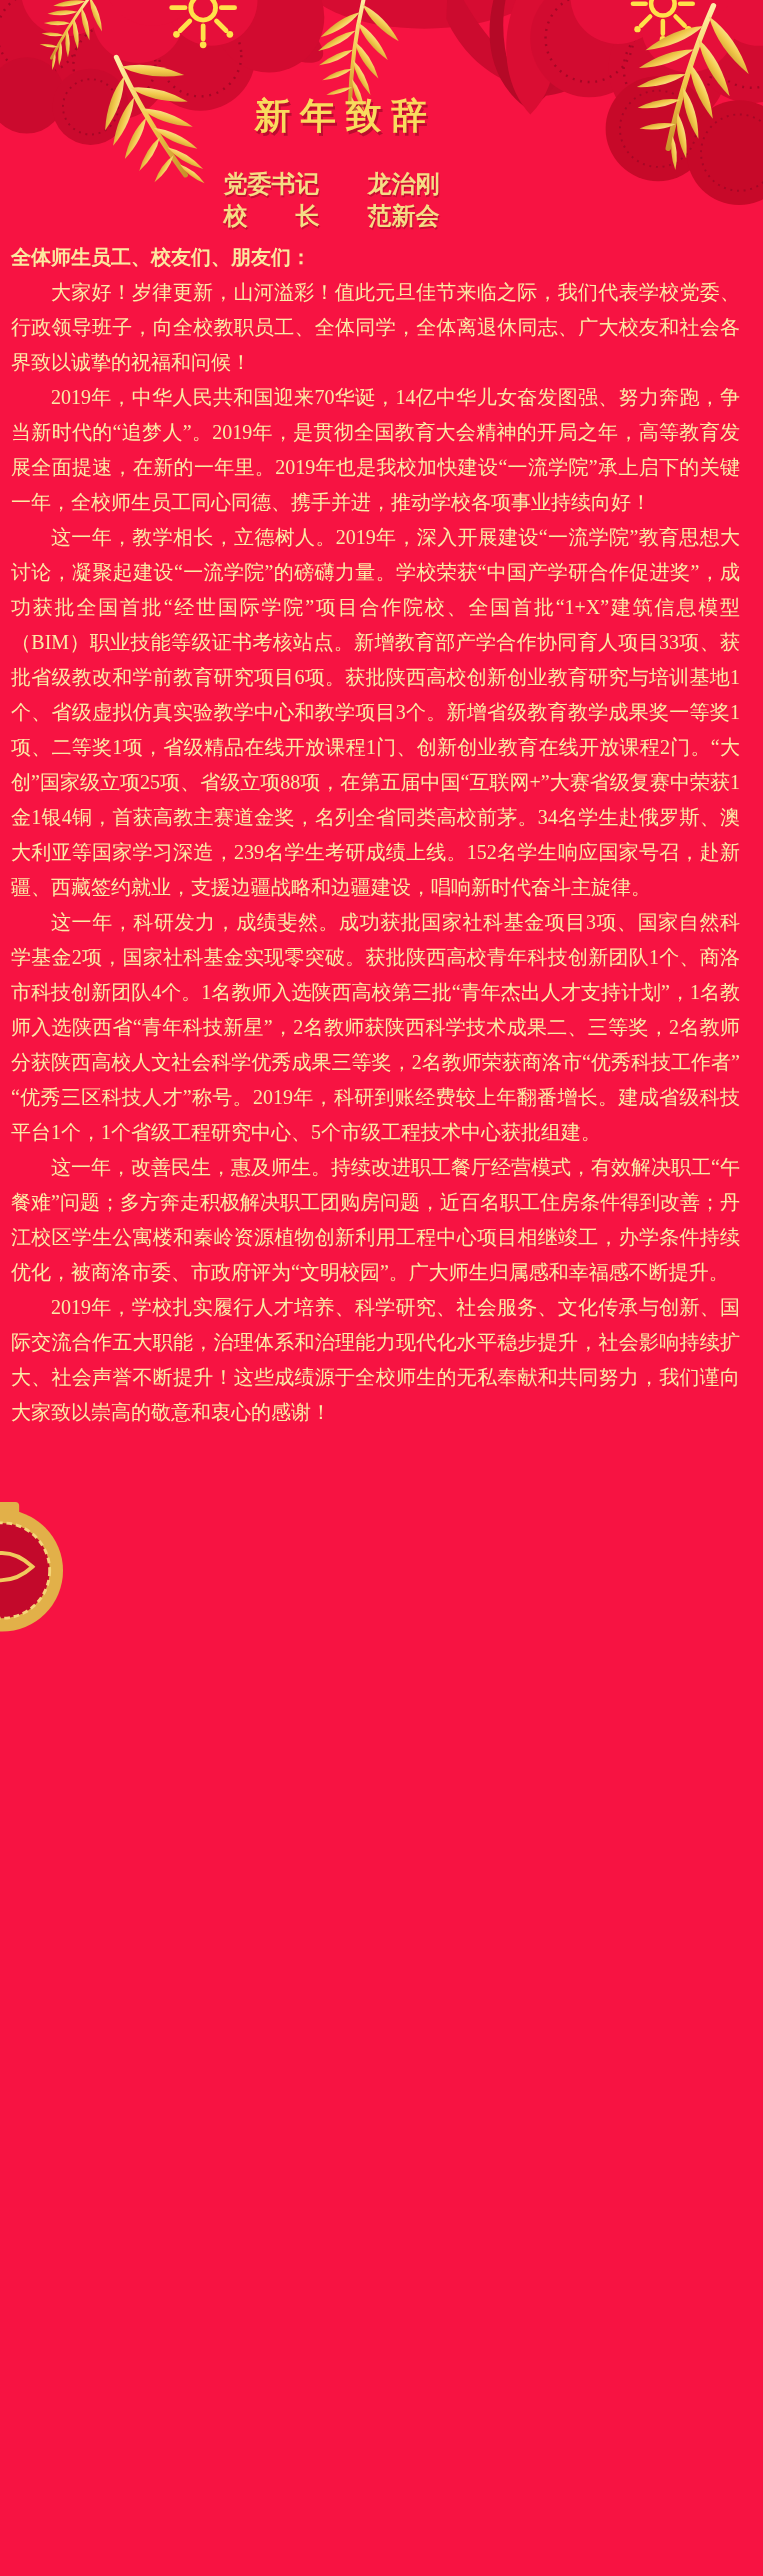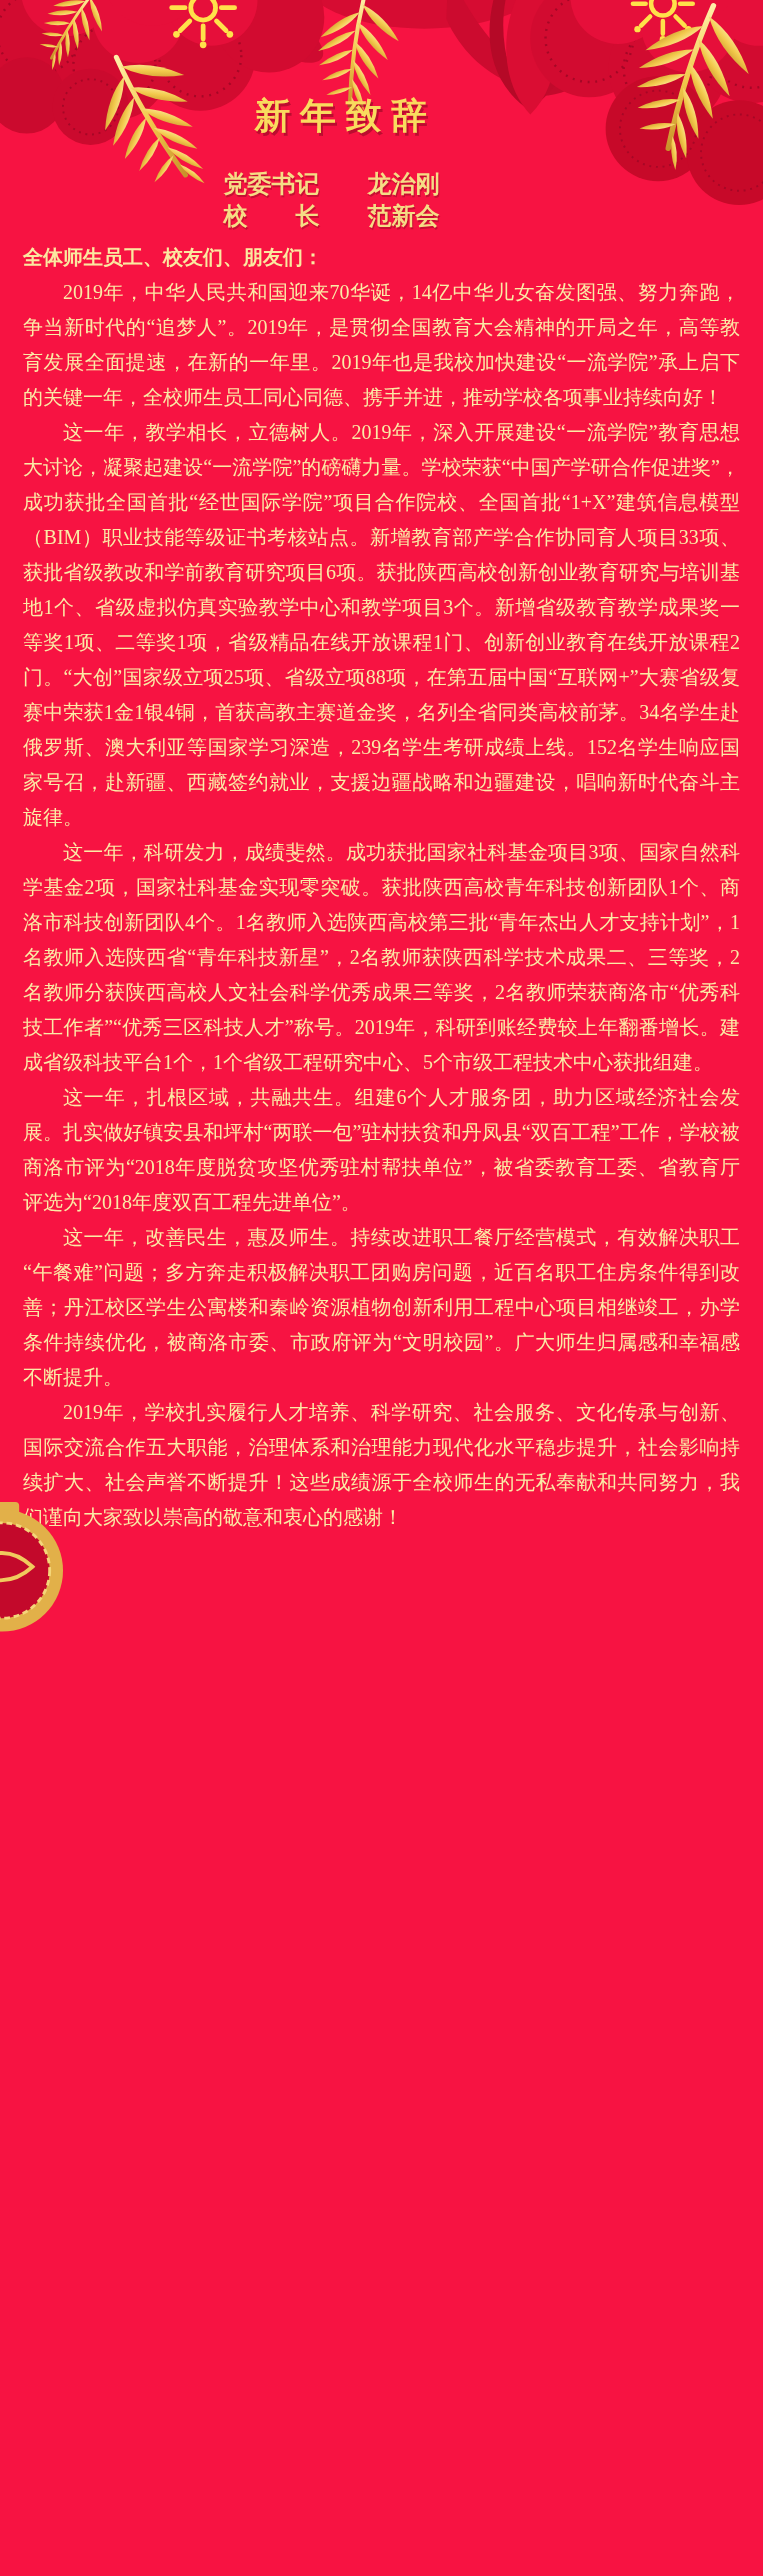--- a/index.html
+++ b/index.html
@@ -20,21 +20,21 @@
     font-size:36px;font-weight:bold;letter-spacing:9.5px;
     color:#F9DB5E;text-shadow:1.9px 2.9px 0 rgba(140,8,32,.55);
   }
   .signature{
     position:absolute;top:168px;left:0;width:100%;
     text-align:center;transform:translateX(-50px);
     color:#F5DD85;font-size:24px;font-weight:bold;line-height:32px;
     text-shadow:1px 1.9px 0 rgba(140,8,32,.45);
   }
   .content{
-    position:absolute;top:240px;left:23px;right:23px;
+    position:absolute;top:240px;left:11px;right:23px;
     color:#FBEBA6;font-size:20px;line-height:35px;
     text-align:justify;text-justify:inter-ideograph;
   }
   .content p{margin:0;text-indent:2em;}
   .content p.salutation{text-indent:0;font-weight:bold;color:#FBE9A0;}
 </style>
 </head>
 <body>
 
 <div class="page">
@@ -132,24 +132,24 @@
 
   <div class="page-title">新年致辞</div>
 
   <div class="signature">
     <div>党委书记　　龙治刚</div>
     <div>校　　长　　范新会</div>
   </div>
 
   <div class="content">
     <p class="salutation">全体师生员工、校友们、朋友们：</p>
+    <p>大家好！岁律更新，山河溢彩！值此元旦佳节来临之际，我们代表学校党委、行政领导班子，向全校教职员工、全体同学，全体离退休同志、广大校友和社会各界致以诚挚的祝福和问候！</p>
     <p>2019年，中华人民共和国迎来70华诞，14亿中华儿女奋发图强、努力奔跑，争当新时代的“追梦人”。2019年，是贯彻全国教育大会精神的开局之年，高等教育发展全面提速，在新的一年里。2019年也是我校加快建设“一流学院”承上启下的关键一年，全校师生员工同心同德、携手并进，推动学校各项事业持续向好！</p>
     <p>这一年，教学相长，立德树人。2019年，深入开展建设“一流学院”教育思想大讨论，凝聚起建设“一流学院”的磅礴力量。学校荣获“中国产学研合作促进奖”，成功获批全国首批“经世国际学院”项目合作院校、全国首批“1+X”建筑信息模型（BIM）职业技能等级证书考核站点。新增教育部产学合作协同育人项目33项、获批省级教改和学前教育研究项目6项。获批陕西高校创新创业教育研究与培训基地1个、省级虚拟仿真实验教学中心和教学项目3个。新增省级教育教学成果奖一等奖1项、二等奖1项，省级精品在线开放课程1门、创新创业教育在线开放课程2门。“大创”国家级立项25项、省级立项88项，在第五届中国“互联网+”大赛省级复赛中荣获1金1银4铜，首获高教主赛道金奖，名列全省同类高校前茅。34名学生赴俄罗斯、澳大利亚等国家学习深造，239名学生考研成绩上线。152名学生响应国家号召，赴新疆、西藏签约就业，支援边疆战略和边疆建设，唱响新时代奋斗主旋律。</p>
     <p>这一年，科研发力，成绩斐然。成功获批国家社科基金项目3项、国家自然科学基金2项，国家社科基金实现零突破。获批陕西高校青年科技创新团队1个、商洛市科技创新团队4个。1名教师入选陕西高校第三批“青年杰出人才支持计划”，1名教师入选陕西省“青年科技新星”，2名教师获陕西科学技术成果二、三等奖，2名教师分获陕西高校人文社会科学优秀成果三等奖，2名教师荣获商洛市“优秀科技工作者”“优秀三区科技人才”称号。2019年，科研到账经费较上年翻番增长。建成省级科技平台1个，1个省级工程研究中心、5个市级工程技术中心获批组建。</p>
-    <p>这一年，扎根区域，共融共生。组建6个人才服务团，助力区域经济社会发展。扎实做好镇安县和坪村“两联一包”驻村扶贫和丹凤县“双百工程”工作，学校被商洛市评为“2018年度脱贫攻坚优秀驻村帮扶单位”，被省委教育工委、省教育厅评选为“2018年度双百工程先进单位”。</p>
     <p>这一年，改善民生，惠及师生。持续改进职工餐厅经营模式，有效解决职工“午餐难”问题；多方奔走积极解决职工团购房问题，近百名职工住房条件得到改善；丹江校区学生公寓楼和秦岭资源植物创新利用工程中心项目相继竣工，办学条件持续优化，被商洛市委、市政府评为“文明校园”。广大师生归属感和幸福感不断提升。</p>
     <p>2019年，学校扎实履行人才培养、科学研究、社会服务、文化传承与创新、国际交流合作五大职能，治理体系和治理能力现代化水平稳步提升，社会影响持续扩大、社会声誉不断提升！这些成绩源于全校师生的无私奉献和共同努力，我们谨向大家致以崇高的敬意和衷心的感谢！</p>
   </div>
 
   <svg class="decor decor-lantern-left" width="86" height="143" viewBox="0 0 90 150" aria-hidden="true">
     <rect x="-6" y="2" width="26" height="14" rx="4" fill="#E2B049"></rect>
     <circle cx="2" cy="74" r="64" fill="#E2B049"></circle>
     <circle cx="2" cy="74" r="50" fill="#C3092B"></circle>
     <circle cx="2" cy="74" r="50" fill="none" stroke="#F4D679" stroke-width="3" stroke-dasharray="6 4"></circle>
     <path d="M-20 62 Q8 46 34 70 Q10 92 -20 80" fill="none" stroke="#F0CA5E" stroke-width="4" stroke-linecap="round"></path>

